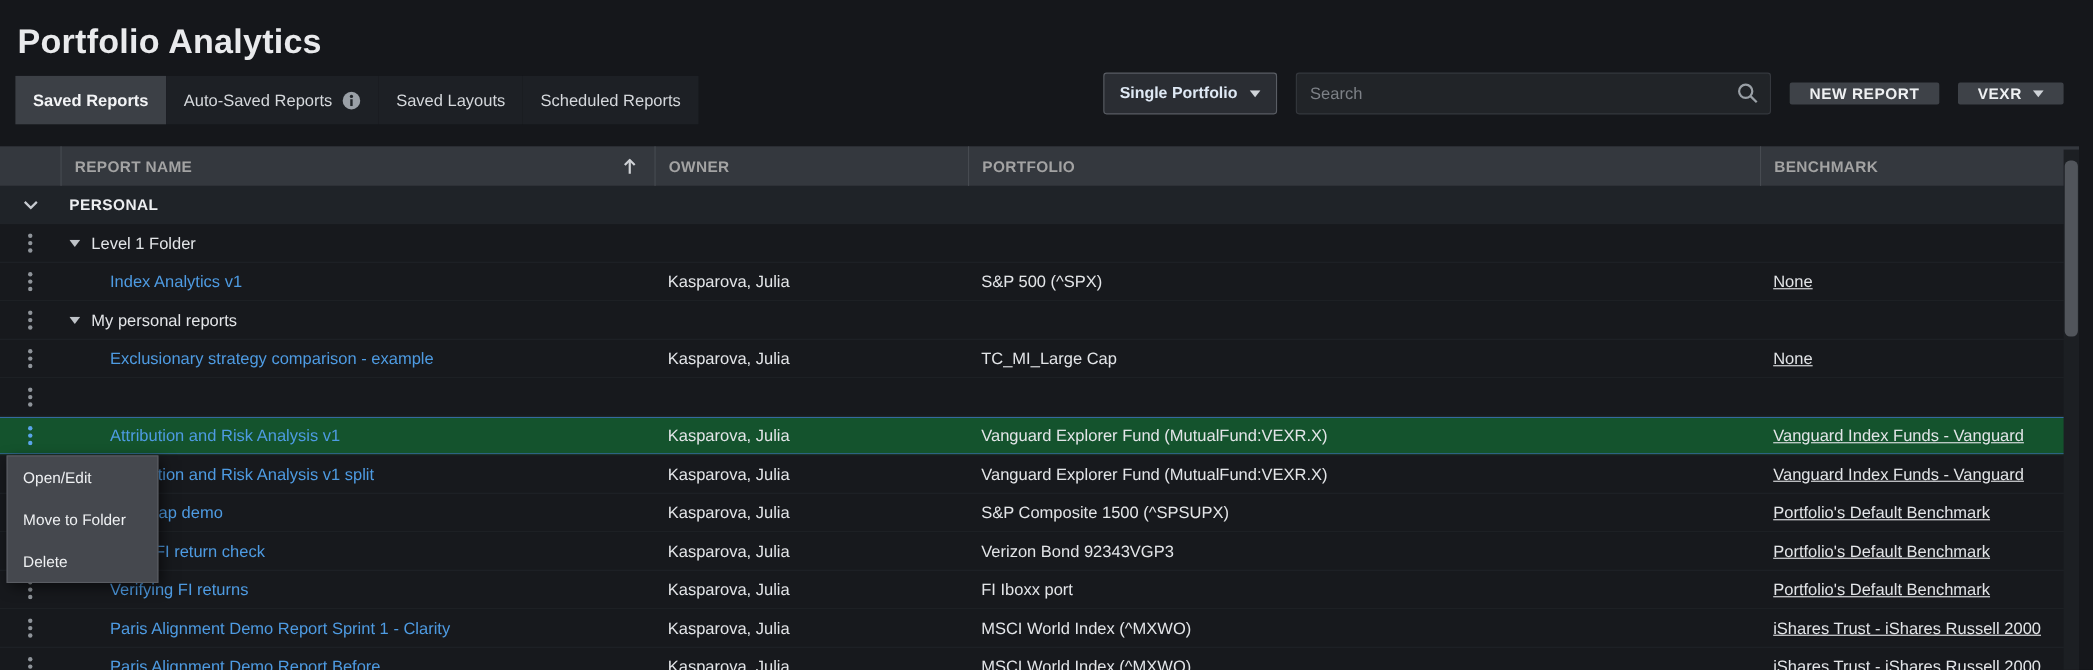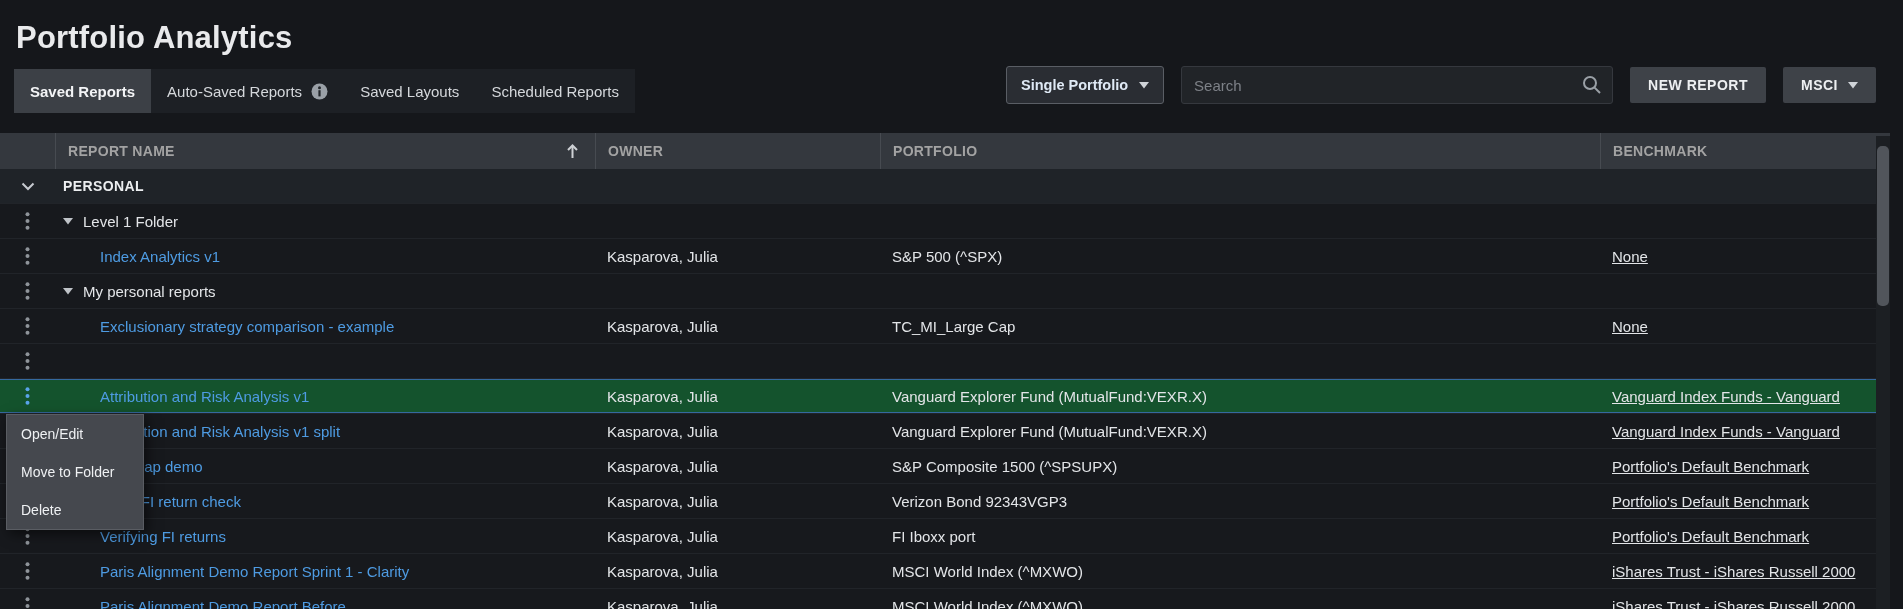--- a/index.html
+++ b/index.html
@@ -36,21 +36,21 @@
     display:flex; align-items:center;
   }
   .search-box input {
     flex:1; background:transparent; border:none; outline:none;
     color:#d8dadd; font-size:15px; padding:0 42px 0 12px;
     font-family:"Liberation Sans", sans-serif;
   }
   .search-box input::placeholder { color:#7d8187; }
   .search-icon { position:absolute; right:10px; top:8px; color:#9aa0a6; }
   .btn {
-    height:36px; padding:0 18px; background:#3e4248; border:none; border-radius:2px;
+    height:20px; padding:0 18px; background:#3e4248; border:none; border-radius:2px;
     color:#eef0f2; font-weight:bold; font-size:14px; letter-spacing:0.5px;
     display:flex; align-items:center; gap:10px; cursor:pointer;
     font-family:"Liberation Sans", sans-serif; white-space:nowrap;
   }
   
   .table { position:absolute; top:133px; left:0; width:1890px; }
   .thead {
     display:flex; height:36px; background:#34383e; align-items:stretch;
     font-size:14px; font-weight:bold; color:#a3a3a3; letter-spacing:0.3px;
   }
@@ -146,21 +146,21 @@
       <input type="text" placeholder="Search" style="">
       <span class="search-icon">
         <svg width="20" height="20" viewBox="0 0 20 20" fill="none" stroke="currentColor" stroke-width="2">
           <circle cx="8" cy="8" r="6"></circle>
           <line x1="12.6" y1="12.6" x2="18" y2="18"></line>
         </svg>
       </span>
     </div>
     <button class="btn">NEW REPORT</button>
     <button class="btn">
-      <span>MSCI</span>
+      <span>VEXR</span>
       <span class="caret-icon">
         <svg width="10" height="7" viewBox="0 0 10 7">
             <polygon points="0,0 10,0 5,6.5" fill="currentColor"></polygon>
           </svg>
       </span>
     </button>
   </div>
 
   <div class="table">
     <div class="thead">

